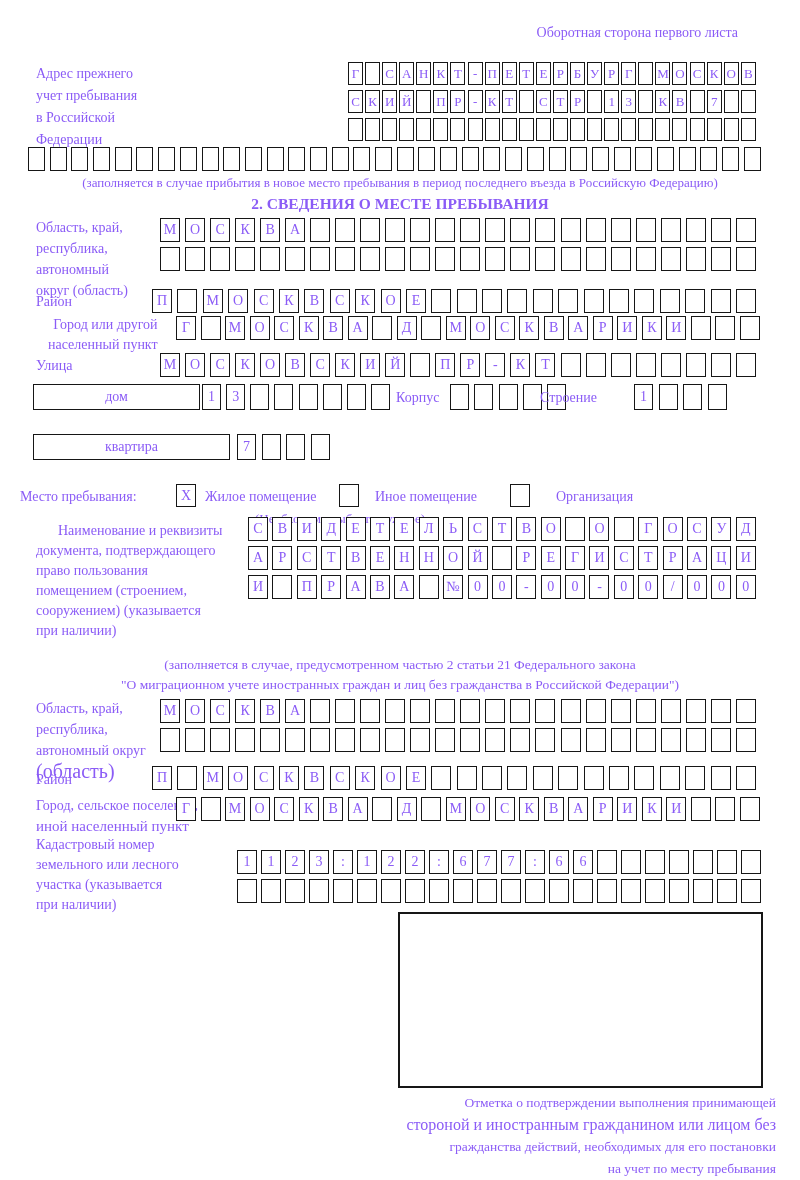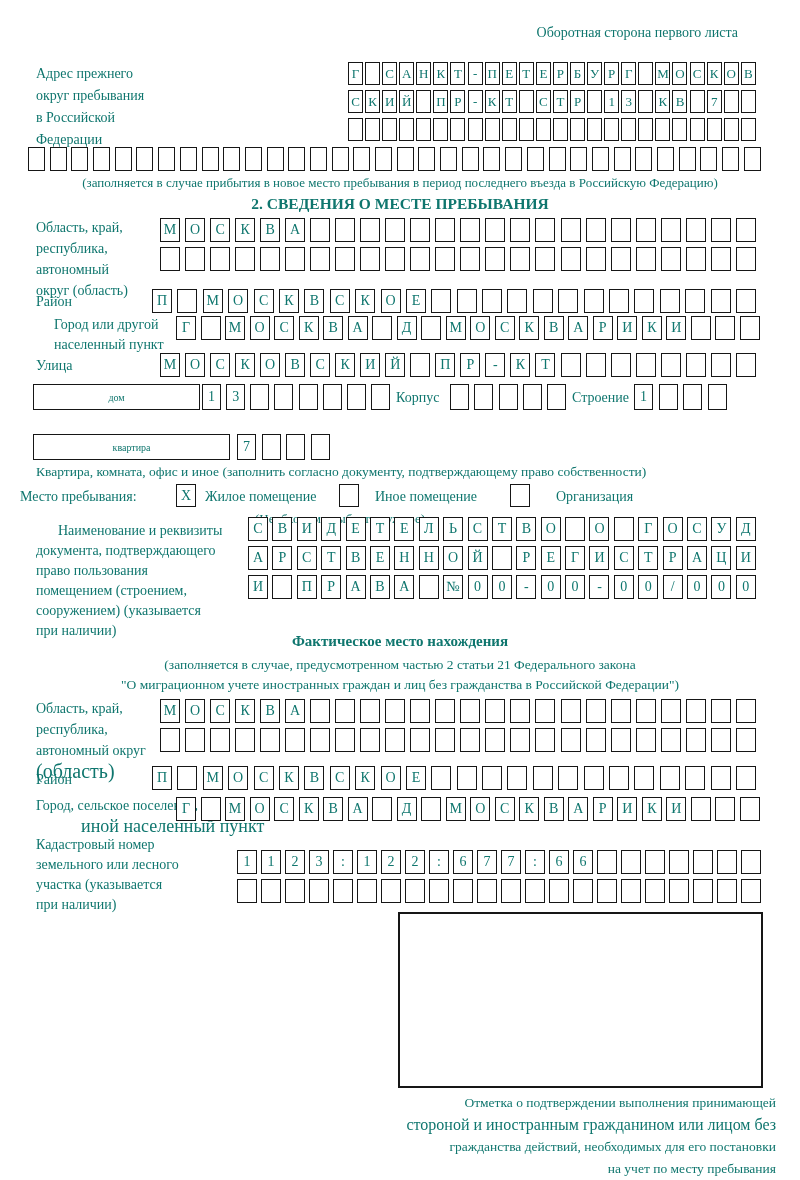--- a/index.html
+++ b/index.html
@@ -1,56 +1,56 @@
 <!DOCTYPE html>
 <html><head>
 <meta charset="utf-8">
 <style>
   html,body{margin:0;padding:0;background:#fff;}
   .page{
     position:relative;width:800px;height:1180px;background:#ffffff;
-    font-family:"Liberation Serif","DejaVu Serif",serif;color:#0f766e;
+    font-family:"Liberation Serif","DejaVu Serif",serif;color:#8b5cf6;
     overflow:hidden;
   }
   .abs{position:absolute;}
   .lbl{font-size:14px;line-height:22px;}
   .small{font-size:13px;}
   .center{left:0;right:0;text-align:center;}
   .bold{font-weight:bold;}
   .cellrow{position:absolute;display:flex;justify-content:space-between;}
   .cell{
     box-sizing:border-box;border:1.6px solid #161616;background:#fff;
     display:inline-flex;align-items:center;justify-content:center;
     font-size:13.5px;line-height:1;
   }
   .row-a .cell{width:15px;height:23px;font-size:13px;}
   .row-b .cell{width:20px;height:24px;font-size:14px;}
   .row-c .cell{width:17px;height:24px;}
   .row-d .cell{width:19px;height:26px;font-size:14px;}
   .labelbox{
     position:absolute;box-sizing:border-box;border:1.7px solid #161616;
-    display:flex;align-items:center;justify-content:center;font-size:10px;height:26px;background:#fff;
+    display:flex;align-items:center;justify-content:center;font-size:14px;height:26px;background:#fff;
   }
   .checkbox{
     position:absolute;box-sizing:border-box;border:1.7px solid #161616;width:20px;height:23px;
     display:flex;align-items:center;justify-content:center;font-size:14px;background:#fff;
   }
   .stampbox{position:absolute;box-sizing:border-box;border:2px solid #161616;background:#fff;}
   .lblline{white-space:nowrap;}
 </style>
 </head>
 <body>
 
 <div class="page">
 
   <div class="abs lbl" style="top:22px;right:62px;">Оборотная сторона первого листа</div>
 
   <div class="abs" style="left:36px;top:63px;">
     <div class="lblline lbl">Адрес прежнего</div>
-    <div class="lblline lbl">округ пребывания</div>
+    <div class="lblline lbl">учет пребывания</div>
     <div class="lblline lbl">в Российской</div>
     <div class="lblline lbl">Федерации</div>
   </div>
 
   <div class="cellrow row-a" style="left:348px;top:62px;width:408px;">
       <span class="cell">Г</span>
       <span class="cell"></span>
       <span class="cell">С</span>
       <span class="cell">А</span>
       <span class="cell">Н</span>
@@ -247,21 +247,21 @@
       <span class="cell"></span>
       <span class="cell"></span>
       <span class="cell"></span>
       <span class="cell"></span>
       <span class="cell"></span>
       <span class="cell"></span>
       <span class="cell"></span>
       <span class="cell"></span>
     </div>
 
-  <div class="abs" style="left:54px;top:315px;">
+  <div class="abs" style="left:48px;top:315px;text-align:right;">
     <div class="lblline" style="font-size:14px;line-height:20px;">Город или другой</div>
     <div class="lblline" style="font-size:14px;line-height:20px;">населенный пункт</div>
   </div>
   <div class="cellrow row-b" style="left:176px;top:316px;width:584px;">
       <span class="cell">Г</span>
       <span class="cell"></span>
       <span class="cell">М</span>
       <span class="cell">О</span>
       <span class="cell">С</span>
       <span class="cell">К</span>
@@ -325,36 +325,35 @@
       <span class="cell"></span>
     </div>
   <div class="abs lbl" style="left:396px;top:387px;">Корпус</div>
   <div class="cellrow row-d" style="left:450px;top:384px;width:116px;">
       <span class="cell"></span>
       <span class="cell"></span>
       <span class="cell"></span>
       <span class="cell"></span>
       <span class="cell"></span>
     </div>
-  <div class="abs lbl" style="left:572px;top:387px;">Строение</div>
+  <div class="abs lbl" style="left:540px;top:387px;">Строение</div>
   <div class="cellrow row-d" style="left:634px;top:384px;width:93px;">
       <span class="cell">1</span>
       <span class="cell"></span>
       <span class="cell"></span>
       <span class="cell"></span>
     </div>
 
   <div class="labelbox" style="left:33px;top:434px;width:197px;">квартира</div>
   <div class="cellrow row-d" style="left:237px;top:434px;width:93px;">
       <span class="cell">7</span>
       <span class="cell"></span>
       <span class="cell"></span>
       <span class="cell"></span>
     </div>
-  <div class="abs small" style="left:36px;top:464px;font-size:13.5px;">Квартира, комната, офис и иное (заполнить согласно документу, подтверждающему право собственности)</div>
 
   <div class="abs lbl" style="left:20px;top:486px;">Место пребывания:</div>
   <div class="checkbox" style="left:176px;top:484px;">X</div>
   <div class="abs lbl" style="left:205px;top:486px;">Жилое помещение</div>
   <div class="checkbox" style="left:339px;top:484px;"></div>
   <div class="abs lbl" style="left:375px;top:486px;">Иное помещение</div>
   <div class="checkbox" style="left:510px;top:484px;"></div>
   <div class="abs lbl" style="left:556px;top:486px;">Организация</div>
   <div class="abs small" style="left:160px;top:511px;width:360px;text-align:center;">(Необходимо выбрать нужное)</div>
 
@@ -429,21 +428,20 @@
       <span class="cell">0</span>
       <span class="cell">-</span>
       <span class="cell">0</span>
       <span class="cell">0</span>
       <span class="cell">/</span>
       <span class="cell">0</span>
       <span class="cell">0</span>
       <span class="cell">0</span>
     </div>
 
-  <div class="abs center bold" style="top:633px;font-size:15px;">Фактическое место нахождения</div>
   <div class="abs center" style="top:657px;font-size:13.5px;">(заполняется в случае, предусмотренном частью 2 статьи 21 Федерального закона</div>
   <div class="abs center" style="top:677px;font-size:13.5px;">"О миграционном учете иностранных граждан и лиц без гражданства в Российской Федерации")</div>
 
   <div class="abs" style="left:36px;top:698px;">
     <div class="lblline" style="font-size:14px;line-height:21px;">Область, край,</div>
     <div class="lblline" style="font-size:14px;line-height:21px;">республика,</div>
     <div class="lblline" style="font-size:14px;line-height:21px;">автономный округ</div>
     <div class="lblline" style="font-size:20px;line-height:21px;">(область)</div>
   </div>
   <div class="cellrow row-b" style="left:160px;top:699px;width:596px;">
@@ -522,21 +520,21 @@
       <span class="cell"></span>
       <span class="cell"></span>
       <span class="cell"></span>
       <span class="cell"></span>
       <span class="cell"></span>
       <span class="cell"></span>
     </div>
 
   <div class="abs" style="left:36px;top:796px;">
     <div class="lblline" style="font-size:14px;line-height:20px;">Город, сельское поселение,</div>
-    <div class="lblline" style="font-size:18px;line-height:20px;margin-left:45px;">иной населенный пункт</div>
+    <div class="lblline" style="font-size:15px;line-height:20px;">иной населенный пункт</div>
   </div>
   <div class="cellrow row-b" style="left:176px;top:797px;width:584px;">
       <span class="cell">Г</span>
       <span class="cell"></span>
       <span class="cell">М</span>
       <span class="cell">О</span>
       <span class="cell">С</span>
       <span class="cell">К</span>
       <span class="cell">В</span>
       <span class="cell">А</span>

